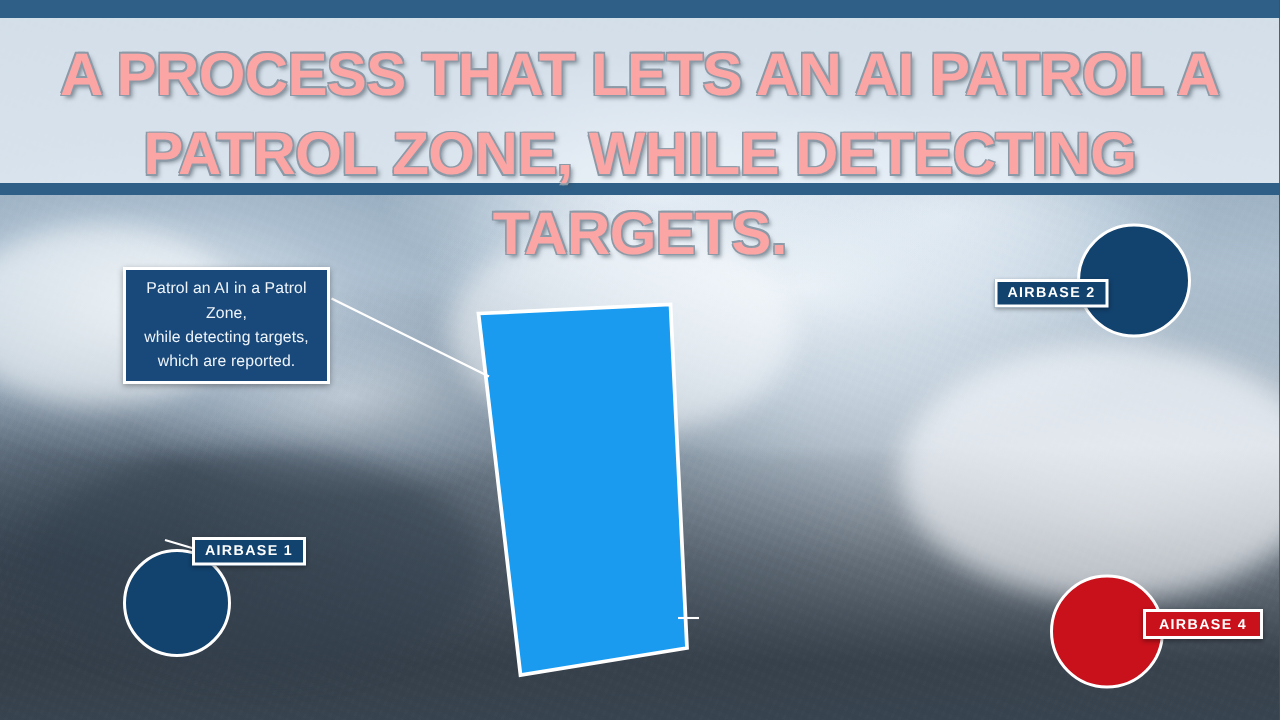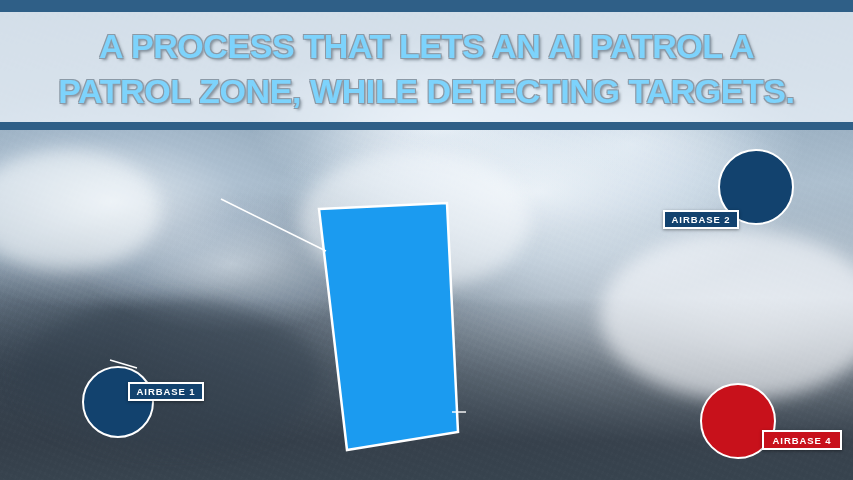--- a/index.html
+++ b/index.html
@@ -37,22 +37,22 @@
     mix-blend-mode:soft-light;}
   .wisp{position:absolute;border-radius:50%;filter:blur(9px);pointer-events:none;}
 
   
   .top-rule{position:absolute;left:0;top:0;width:853px;height:12px;background:#2f5f87;}
   .title-band{position:absolute;left:0;top:12px;width:853px;height:110px;
     background:rgba(233,240,247,.80);}
   .bottom-rule{position:absolute;left:0;top:122px;width:853px;height:8px;background:#2f5f87;}
   .title{
     position:absolute;left:0;top:24px;width:853px;text-align:center;
-    font-size:34px;font-weight:bold;letter-spacing:-.4px;line-height:1.33;
-    color:#7dd3fc;
+    font-size:40px;font-weight:bold;letter-spacing:-.4px;line-height:1.33;
+    color:#fca5a5;
     text-shadow:
       1px 1px 0 #8c9aa7, -1px 1px 0 #8c9aa7, 1px -1px 0 #8c9aa7, -1px -1px 0 #8c9aa7,
       2px 2px 3px rgba(60,72,84,.55);
     white-space:pre-line;
   }
 
   
   .zone-svg{position:absolute;left:0;top:0;width:853px;height:480px;overflow:visible;}
 
   
@@ -70,21 +70,20 @@
   
   .circle{position:absolute;border-radius:50%;border:2px solid #ffffff;}
   .circle.navy{background:#12426e;}
   .circle.red{background:#c8111b;}
 
   .tag{
     position:absolute;border:2px solid #ffffff;color:#ffffff;
     font-size:9.5px;font-weight:bold;letter-spacing:.9px;
     display:flex;align-items:center;justify-content:center;text-align:center;
     box-shadow:0 1px 3px rgba(0,0,0,.4);
-    margin-top:24px;
   }
   .tag.navy{background:#12426e;}
   .tag.red{background:#c8111b;}
   .tag.cyan{background:#1b9bf0;line-height:1.25;}
 </style>
 </head>
 <body>
 
 <div class="slide">
 
@@ -101,20 +100,25 @@
   <div class="title">A PROCESS THAT LETS AN AI PATROL A
 PATROL ZONE, WHILE DETECTING TARGETS.</div>
 
   <svg class="zone-svg" viewBox="0 0 853 480">
     <polygon points="319,209 447,203 458,432 347,450" fill="#1b9bf0" stroke="#ffffff" stroke-width="2.5"></polygon>
     <line x1="221" y1="199" x2="326" y2="251" stroke="#ffffff" stroke-width="1.6"></line>
     <line x1="110" y1="360" x2="137" y2="368" stroke="#ffffff" stroke-width="1.4"></line>
     <line x1="452" y1="412" x2="466" y2="412" stroke="#ffffff" stroke-width="1.4"></line>
   </svg>
 
+  <div class="callout">
+    <span class="callout-text">Patrol an AI in a Patrol Zone,
+while detecting targets,
+which are reported.</span>
+  </div>
 
   <div class="circle navy" style="left:82px;top:366px;width:72px;height:72px;"></div>
   <div class="tag navy" style="left:128px;top:358px;width:76px;height:19px;">AIRBASE 1</div>
 
   <div class="circle navy" style="left:718px;top:149px;width:76px;height:76px;"></div>
   <div class="tag navy" style="left:663px;top:186px;width:76px;height:19px;">AIRBASE 2</div>
 
   <div class="circle red" style="left:700px;top:383px;width:76px;height:76px;"></div>
   <div class="tag red" style="left:762px;top:406px;width:80px;height:20px;">AIRBASE 4</div>
 

